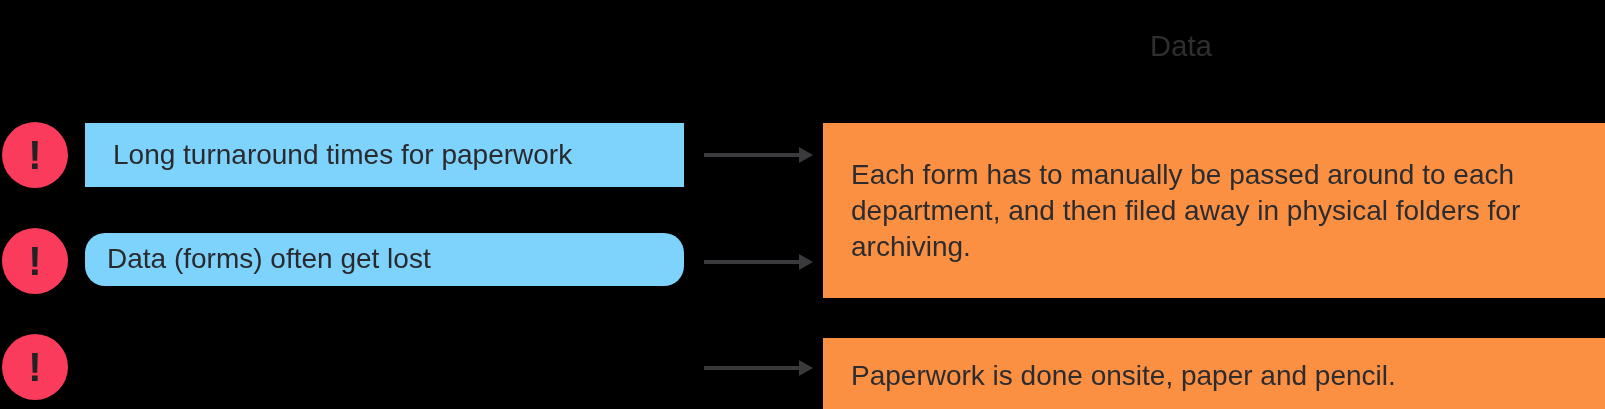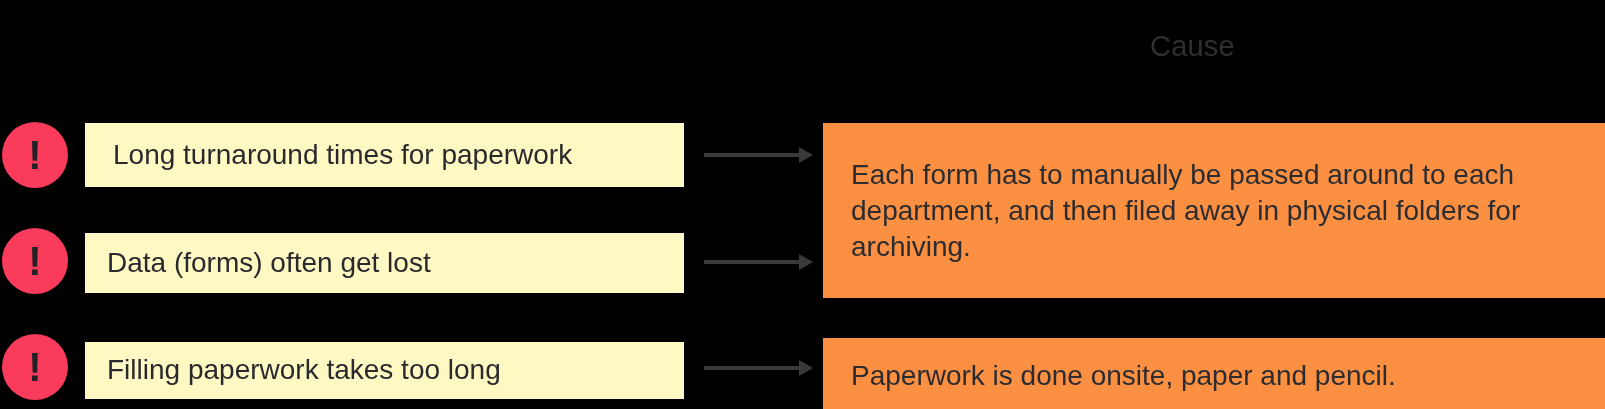--- a/index.html
+++ b/index.html
@@ -50,21 +50,21 @@
     font-weight: 700;
     color: #222226;
     font-family: "Liberation Sans", sans-serif;
   }
 
   
   .pain-box {
     position: absolute;
     left: 85px;
     width: 599px;
-    background: #fef9c3;
+    background: #7dd3fc;
     display: flex;
     align-items: center;
     box-sizing: border-box;
     text-align: right;
   }
   .pain-box .pain-text {
     color: #2a2a2e;
     font-size: 28px;
     line-height: 1.15;
     font-weight: 400;
@@ -96,59 +96,56 @@
     width: 112px;
     height: 22px;
     pointer-events: none;
   }
 </style>
 </head>
 <body>
 
 <div id="canvas">
 
-  <div class="col-header" id="header-cause">Cause</div>
+  <div class="col-header" id="header-cause">Data</div>
 
   <div class="alert-badge" style="top:122px;">
     <span class="bang">!</span>
   </div>
 
   <div class="pain-box" style="top:123px; height:64px; padding-left:28px;">
     <span class="pain-text">Long turnaround times for paperwork</span>
   </div>
 
   <div class="arrow" style="top:144px;">
     <svg width="112" height="22" viewBox="0 0 112 22" xmlns="http://www.w3.org/2000/svg">
       <line x1="1" y1="11" x2="98" y2="11" stroke="#3a3a3c" stroke-width="4"></line>
       <polygon points="96,3 110,11 96,19" fill="#3a3a3c"></polygon>
     </svg>
   </div>
 
   <div class="alert-badge" style="top:228px;">
     <span class="bang">!</span>
   </div>
 
-  <div class="pain-box" style="top:233px; height:60px; padding-left:22px;">
+  <div class="pain-box" style="top:233px; height:53px; padding-left:22px;border-radius:20px;">
     <span class="pain-text">Data (forms) often get lost</span>
   </div>
 
   <div class="arrow" style="top:251px;">
     <svg width="112" height="22" viewBox="0 0 112 22" xmlns="http://www.w3.org/2000/svg">
       <line x1="1" y1="11" x2="98" y2="11" stroke="#3a3a3c" stroke-width="4"></line>
       <polygon points="96,3 110,11 96,19" fill="#3a3a3c"></polygon>
     </svg>
   </div>
 
   <div class="alert-badge" style="top:334px;">
     <span class="bang">!</span>
   </div>
 
-  <div class="pain-box" style="top:342px; height:57px; padding-left:22px;">
-    <span class="pain-text">Filling paperwork takes too long</span>
-  </div>
 
   <div class="arrow" style="top:357px;">
     <svg width="112" height="22" viewBox="0 0 112 22" xmlns="http://www.w3.org/2000/svg">
       <line x1="1" y1="11" x2="98" y2="11" stroke="#3a3a3c" stroke-width="4"></line>
       <polygon points="96,3 110,11 96,19" fill="#3a3a3c"></polygon>
     </svg>
   </div>
 
   <div class="cause-box" style="top:123px; height:175px;">
     <span class="cause-text">Each form has to manually be passed around to each department, and then filed away in physical folders for archiving.</span>

